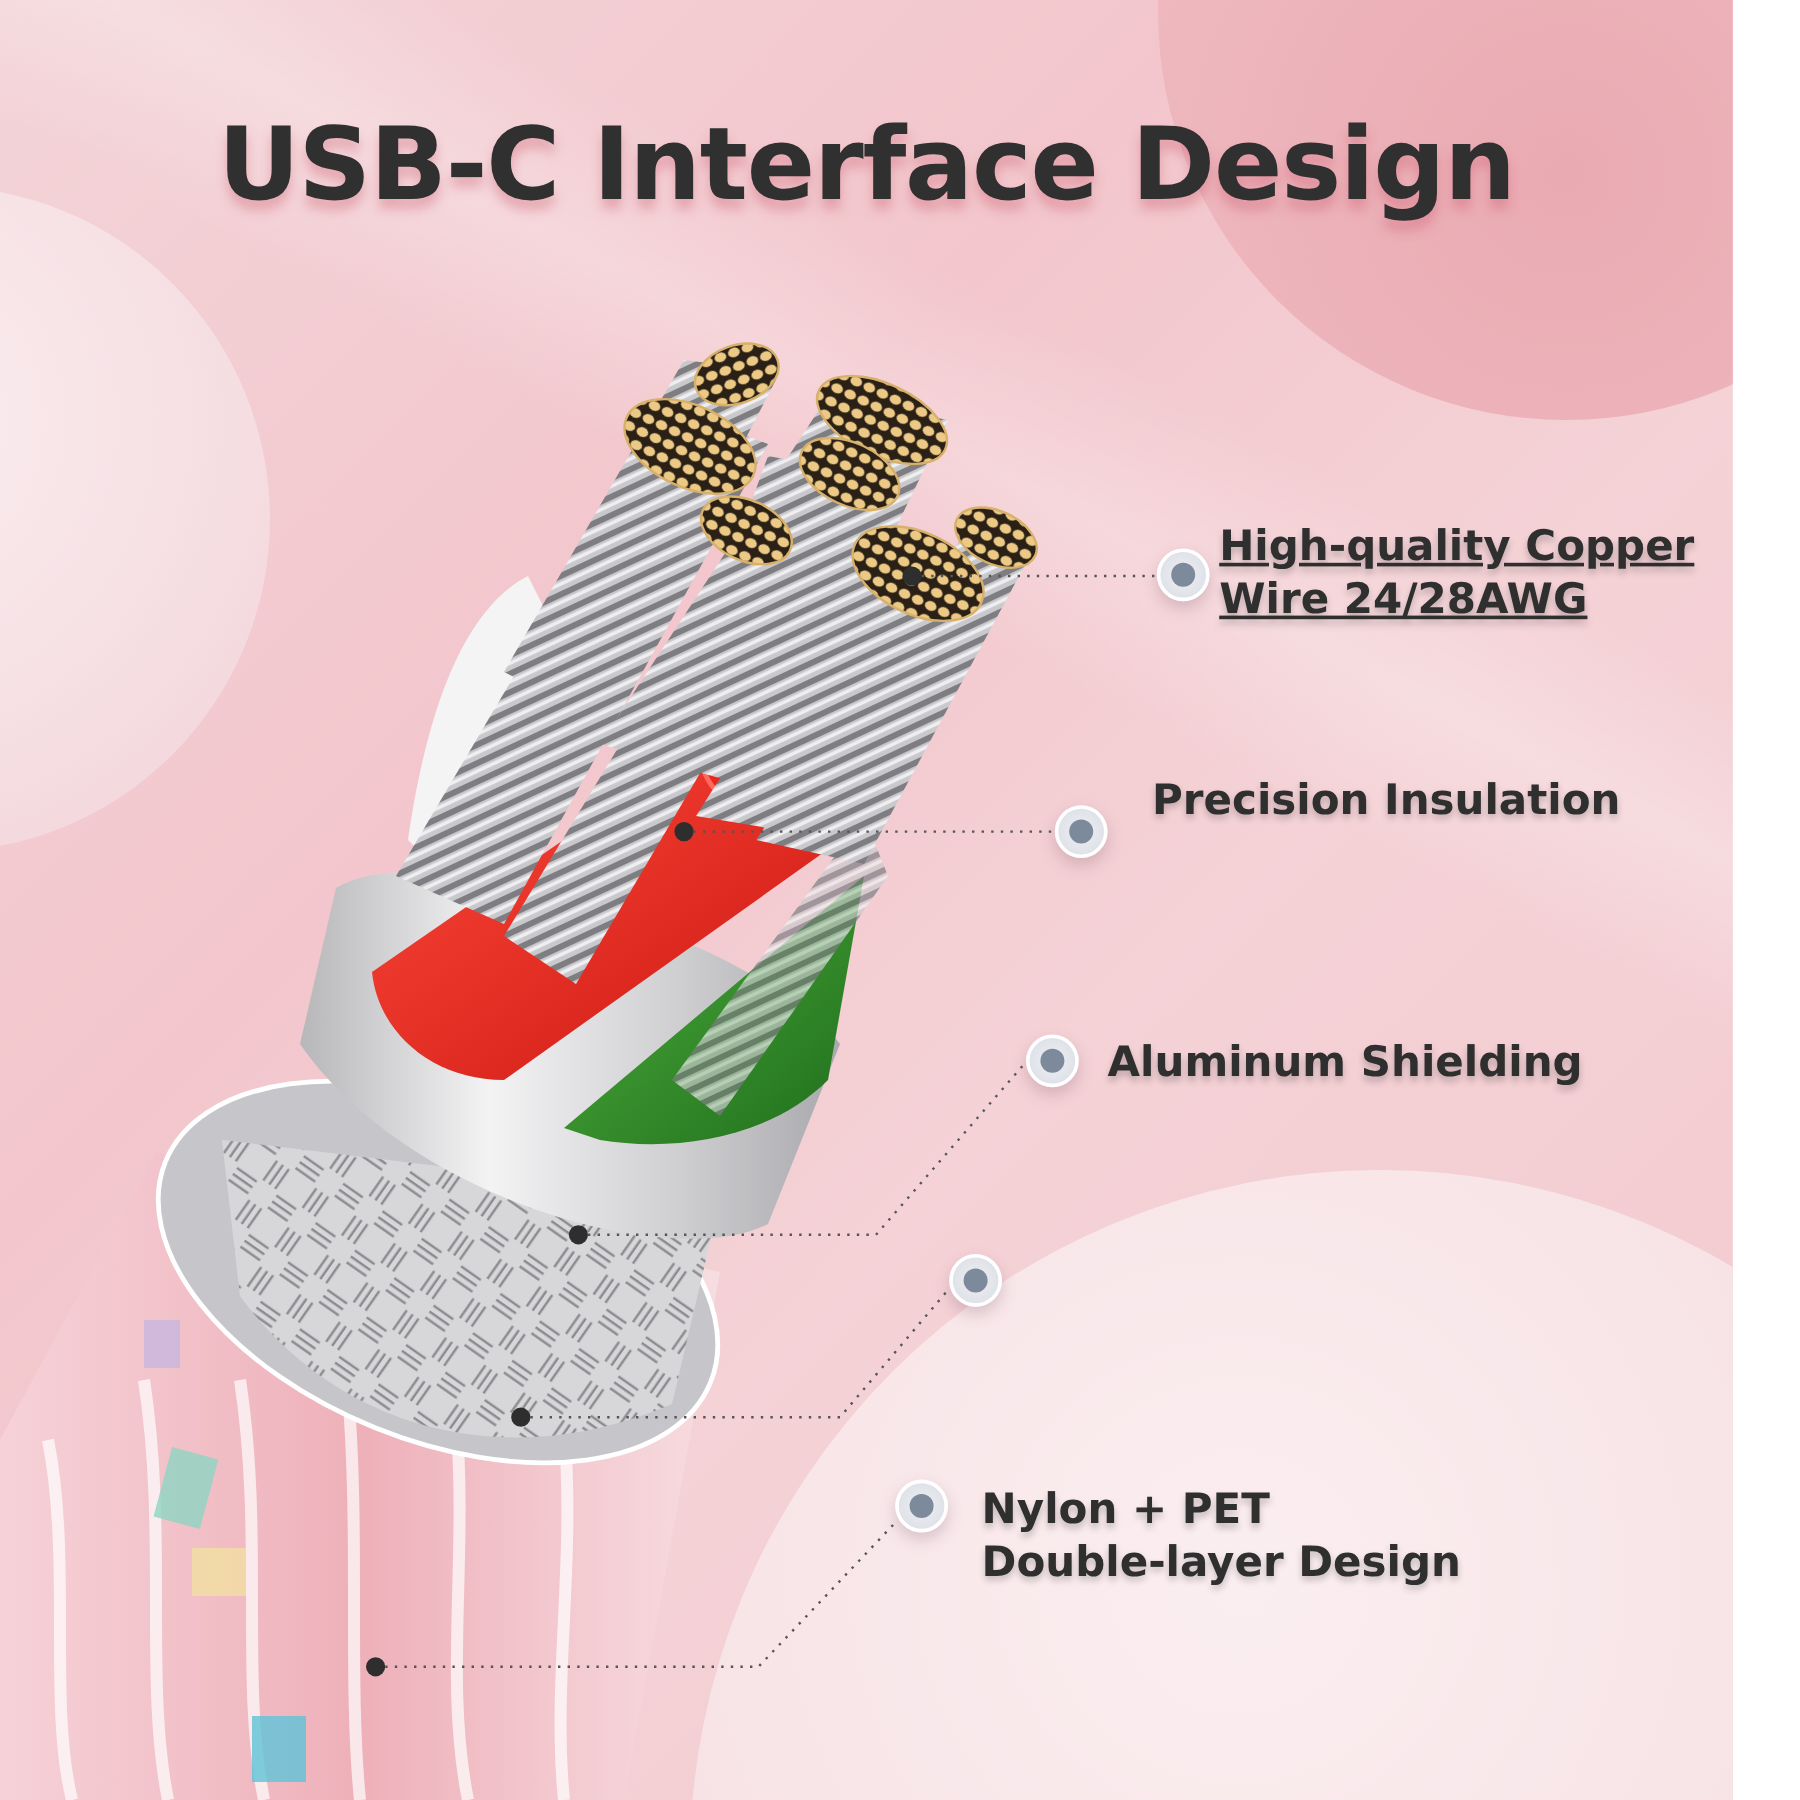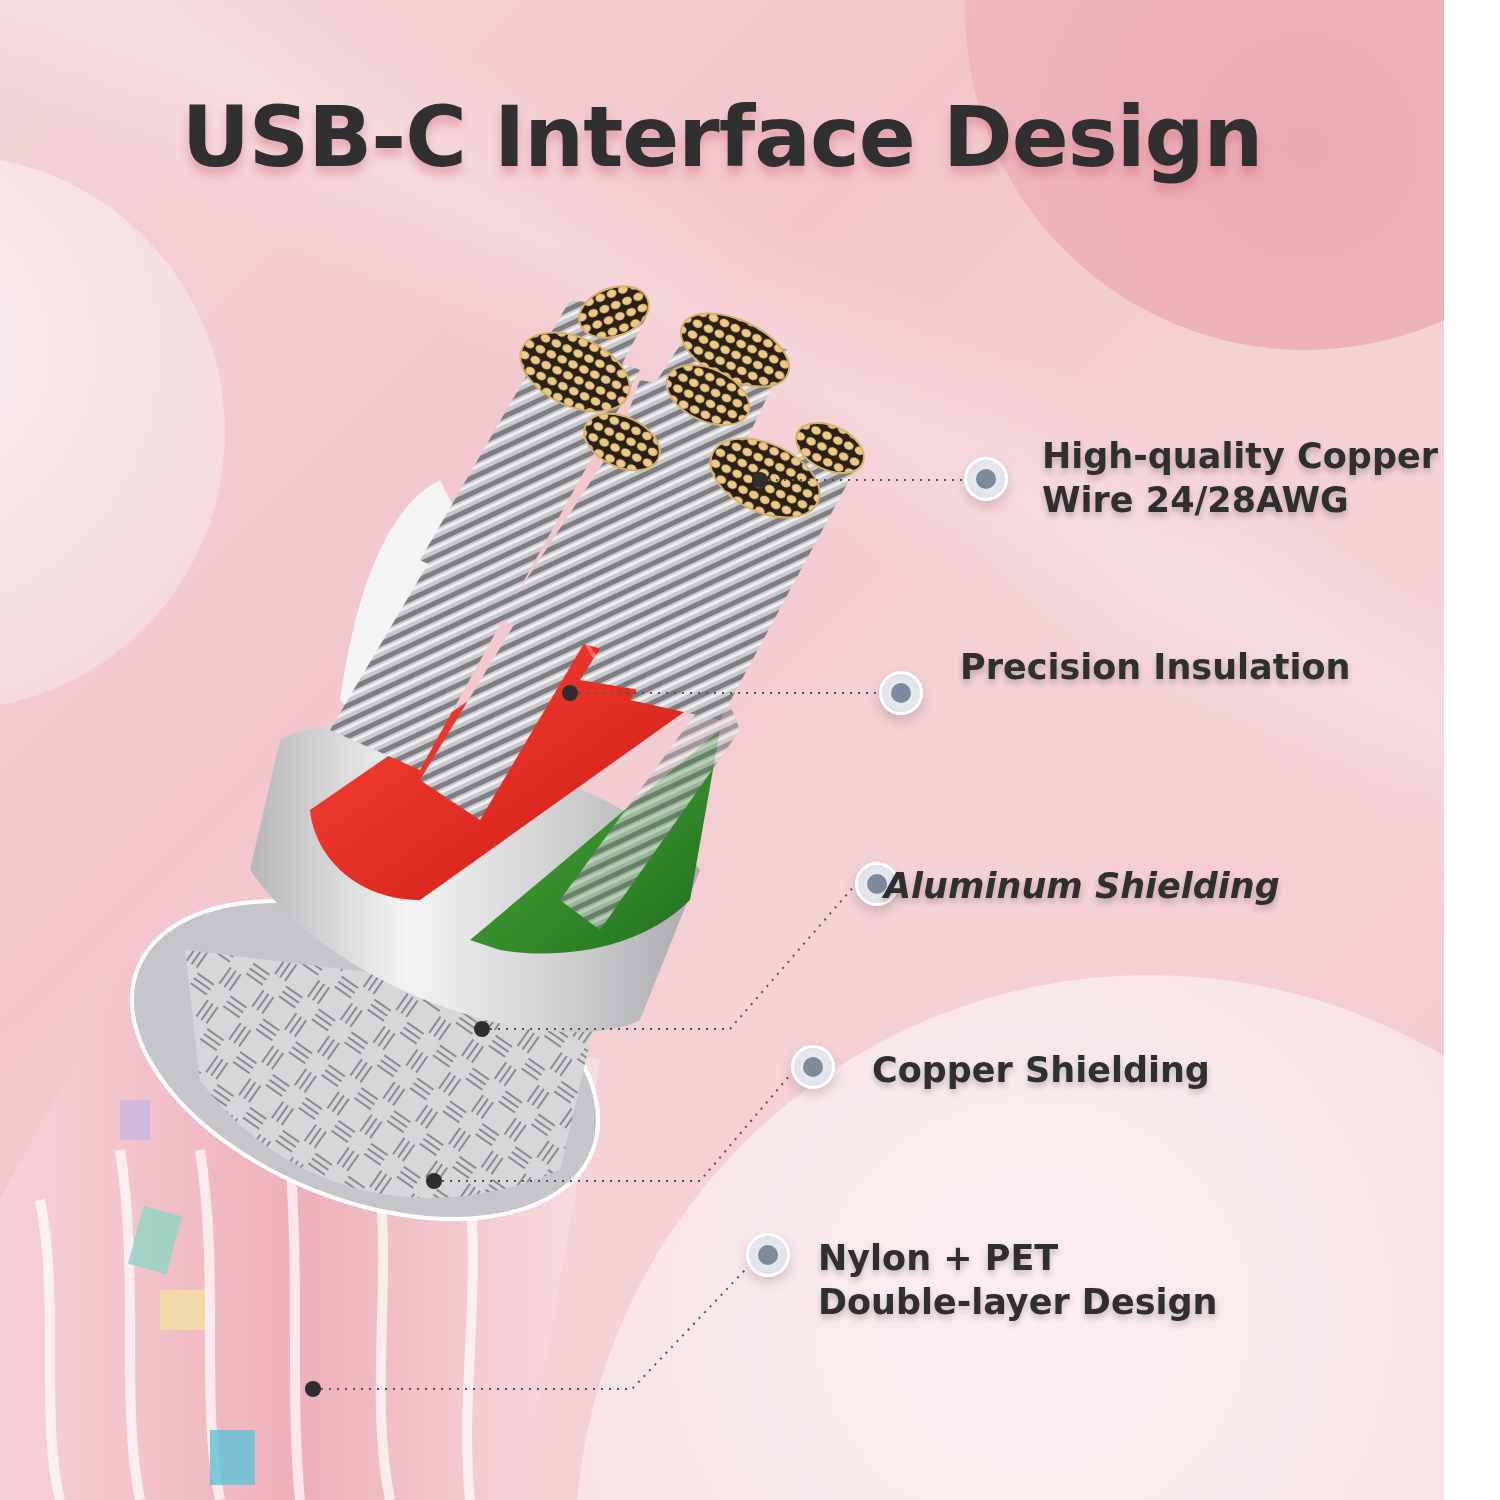--- a/index.html
+++ b/index.html
@@ -155,30 +155,27 @@
       <circle cx="313" cy="1389" r="8"></circle>
     </g>
   </svg>
 
   <div class="marker" style="left:964px;top:457px;"></div>
   <div class="marker" style="left:879px;top:671px;"></div>
   <div class="marker" style="left:855px;top:862px;"></div>
   <div class="marker" style="left:791px;top:1045px;"></div>
   <div class="marker" style="left:746px;top:1233px;"></div>
 
-  <div class="label" style="left:1042px;top:434px;">
+  <div class="label" style="left:1016px;top:434px;text-decoration:underline;">
     <div>High-quality Copper</div>
     <div>Wire 24/28AWG</div>
   </div>
   <div class="label" style="left:960px;top:645px;">
     <div>Precision Insulation</div>
   </div>
-  <div class="label" style="left:884px;top:864px;font-style:italic;">
+  <div class="label" style="left:923px;top:864px;">
     <div>Aluminum Shielding</div>
-  </div>
-  <div class="label" style="left:872px;top:1048px;">
-    <div>Copper Shielding</div>
   </div>
   <div class="label" style="left:818px;top:1236px;">
     <div>Nylon + PET</div>
     <div>Double-layer Design</div>
   </div>
 </div>
 
 </body></html>

